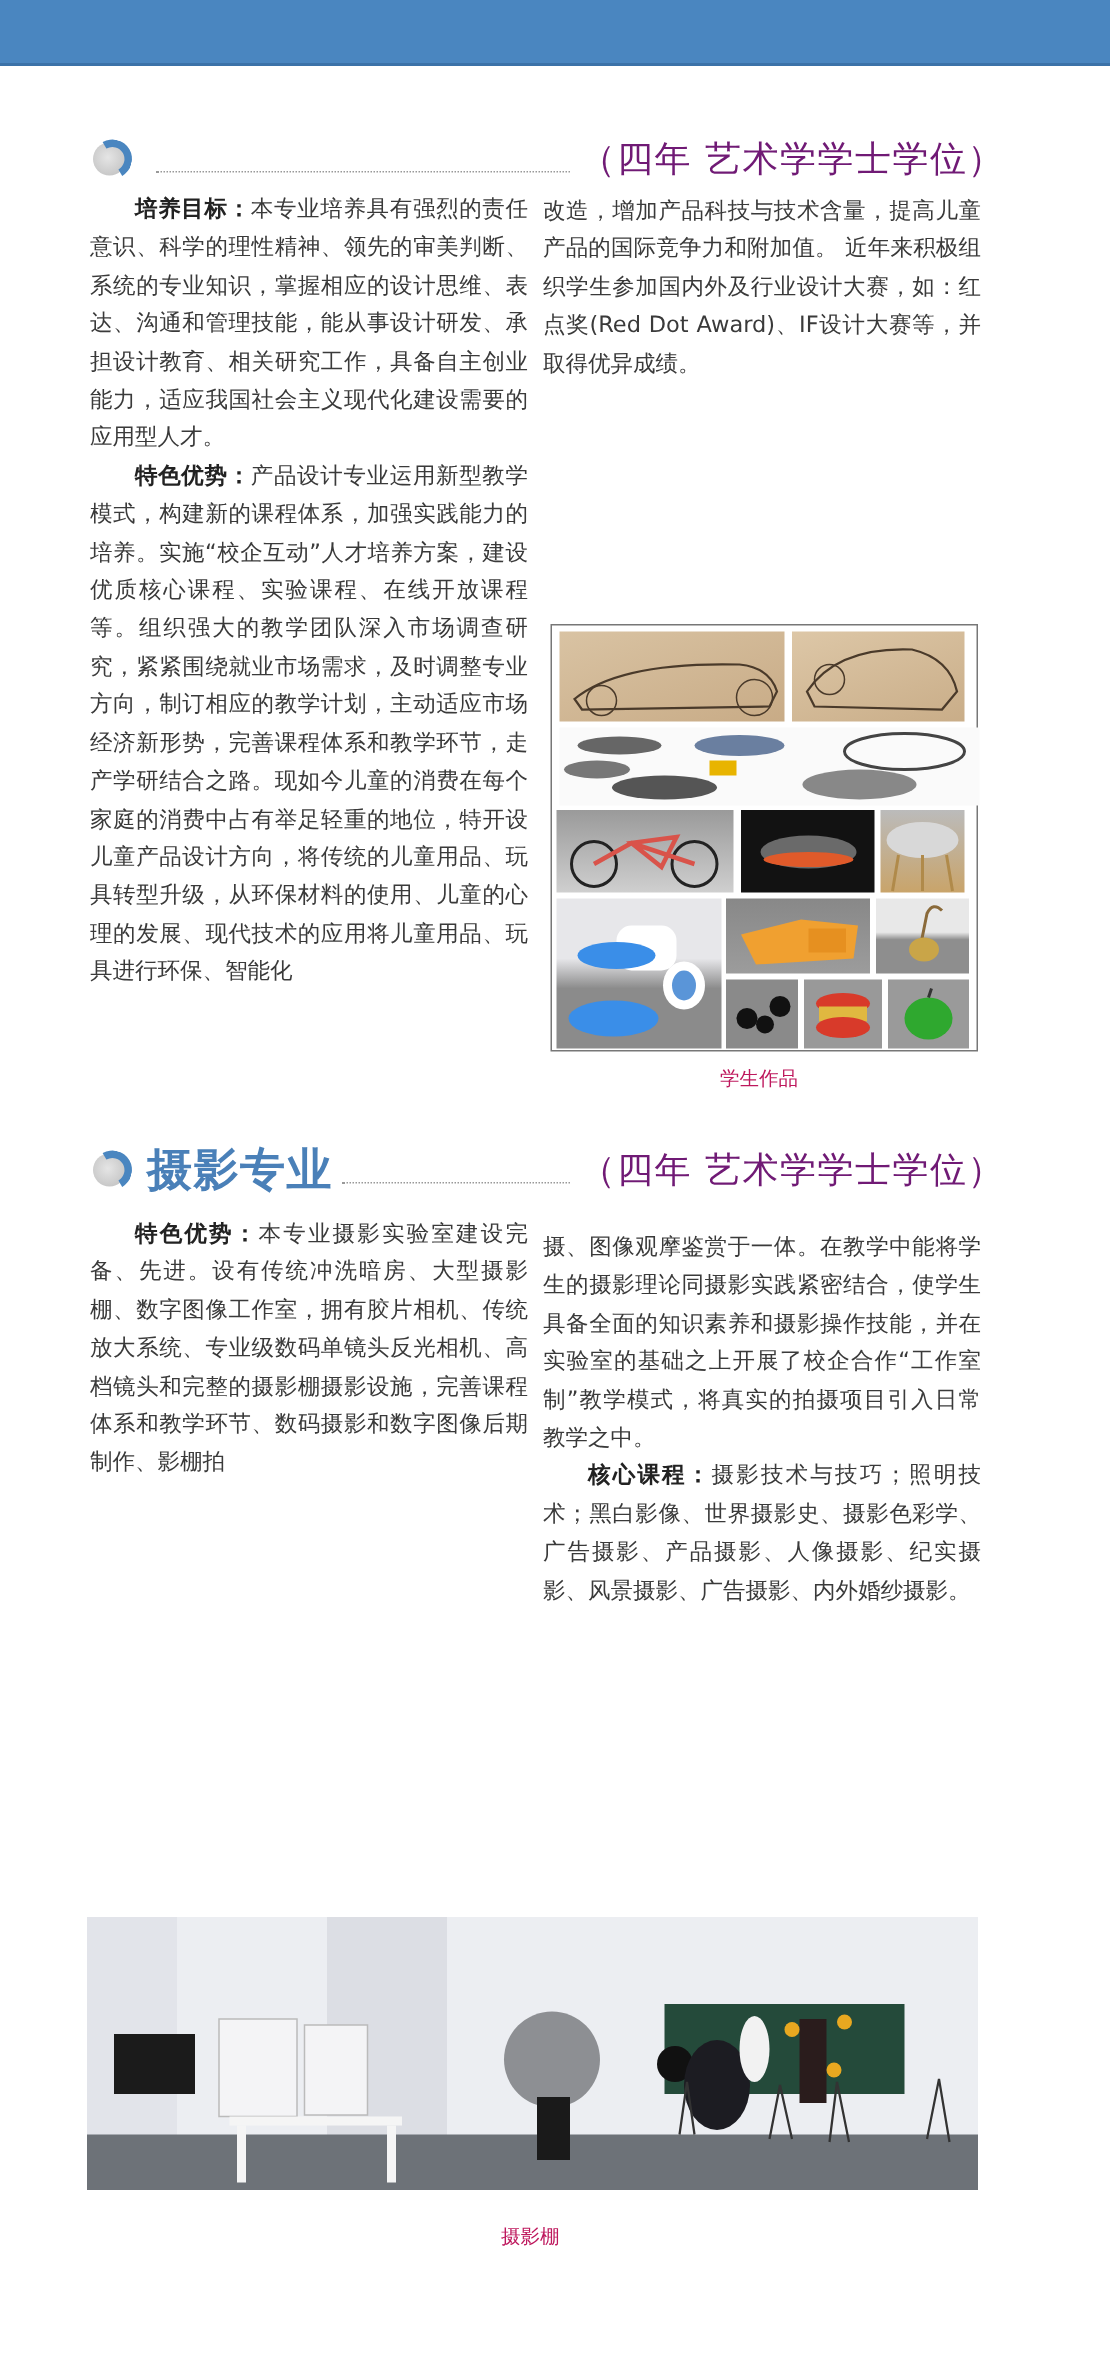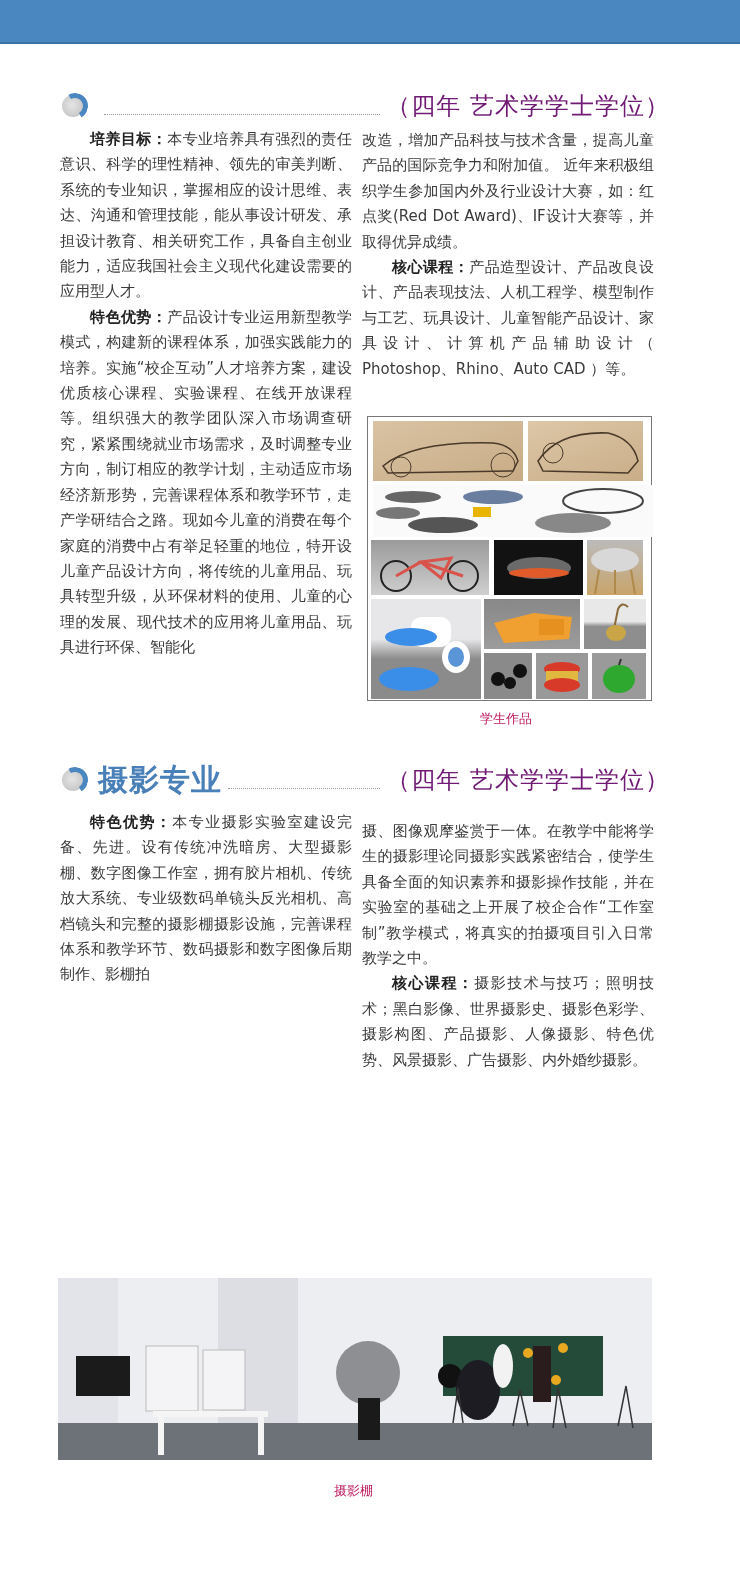--- a/index.html
+++ b/index.html
@@ -55,21 +55,20 @@
   <span class="heading-degree">（四年  艺术学学士学位）</span>
 </div>
 
 <div class="col" style="left:60px; top:127px;">
   <p><span class="label">培养目标：</span><span>本专业培养具有强烈的责任意识、科学的理性精神、领先的审美判断、系统的专业知识，掌握相应的设计思维、表达、沟通和管理技能，能从事设计研发、承担设计教育、相关研究工作，具备自主创业能力，适应我国社会主义现代化建设需要的应用型人才。</span></p>
   <p><span class="label">特色优势：</span><span>产品设计专业运用新型教学模式，构建新的课程体系，加强实践能力的培养。实施“校企互动”人才培养方案，建设优质核心课程、实验课程、在线开放课程等。组织强大的教学团队深入市场调查研究，紧紧围绕就业市场需求，及时调整专业方向，制订相应的教学计划，主动适应市场经济新形势，完善课程体系和教学环节，走产学研结合之路。现如今儿童的消费在每个家庭的消费中占有举足轻重的地位，特开设儿童产品设计方向，将传统的儿童用品、玩具转型升级，从环保材料的使用、儿童的心理的发展、现代技术的应用将儿童用品、玩具进行环保、智能化</span></p>
 </div>
 
 <div class="col" style="left:362px; top:128px;">
   <p class="noindent">改造，增加产品科技与技术含量，提高儿童产品的国际竞争力和附加值。 近年来积极组织学生参加国内外及行业设计大赛，如：红点奖(Red Dot Award)、IF设计大赛等，并取得优异成绩。</p>
-  <p><span class="label">核心课程：</span><span>产品造型设计、产品改良设计、产品表现技法、人机工程学、模型制作与工艺、玩具设计、儿童智能产品设计、家具设计、计算机产品辅助设计（ Photoshop、Rhino、Auto CAD ）等。</span></p>
 </div>
 
 <div class="gallery">
   <div class="tile sketch-a">
     <svg width="150" height="60">
         <path d="M10 45 Q40 20 120 22 Q140 24 145 40 L140 50 L15 52 Z" fill="none" stroke="#4a3a2a" stroke-width="1.5"></path>
         <circle cx="28" cy="46" r="10" fill="none" stroke="#4a3a2a"></circle>
         <circle cx="130" cy="44" r="12" fill="none" stroke="#4a3a2a"></circle>
       </svg>
   </div>
@@ -162,21 +161,21 @@
   <span class="heading-dots"></span>
   <span class="heading-degree">（四年  艺术学学士学位）</span>
 </div>
 
 <div class="col" style="left:60px; top:810px;">
   <p><span class="label">特色优势：</span><span>本专业摄影实验室建设完备、先进。设有传统冲洗暗房、大型摄影棚、数字图像工作室，拥有胶片相机、传统放大系统、专业级数码单镜头反光相机、高档镜头和完整的摄影棚摄影设施，完善课程体系和教学环节、数码摄影和数字图像后期制作、影棚拍</span></p>
 </div>
 
 <div class="col" style="left:362px; top:819px;">
   <p class="noindent">摄、图像观摩鉴赏于一体。在教学中能将学生的摄影理论同摄影实践紧密结合，使学生具备全面的知识素养和摄影操作技能，并在实验室的基础之上开展了校企合作“工作室制”教学模式，将真实的拍摄项目引入日常教学之中。</p>
-  <p><span class="label">核心课程：</span><span>摄影技术与技巧；照明技术；黑白影像、世界摄影史、摄影色彩学、摄影构图、产品摄影、人像摄影、特色优势、风景摄影、广告摄影、内外婚纱摄影。</span></p>
+  <p><span class="label">核心课程：</span><span>摄影技术与技巧；照明技术；黑白影像、世界摄影史、摄影色彩学、广告摄影、产品摄影、人像摄影、纪实摄影、风景摄影、广告摄影、内外婚纱摄影。</span></p>
 </div>
 
 <div class="studio">
   <svg width="594" height="182" viewBox="0 0 594 182">
     <rect x="0" y="0" width="594" height="182" fill="#eceef2"></rect>
     <rect x="0" y="0" width="60" height="150" fill="#e2e4ea"></rect>
     <rect x="160" y="0" width="80" height="150" fill="#dcdee4"></rect>
     <rect x="0" y="145" width="594" height="37" fill="#6d7278"></rect>
     <rect x="18" y="78" width="54" height="40" fill="#1b1b1b"></rect>
     <rect x="88" y="68" width="52" height="65" fill="#f4f4f6" stroke="#bbb"></rect>

